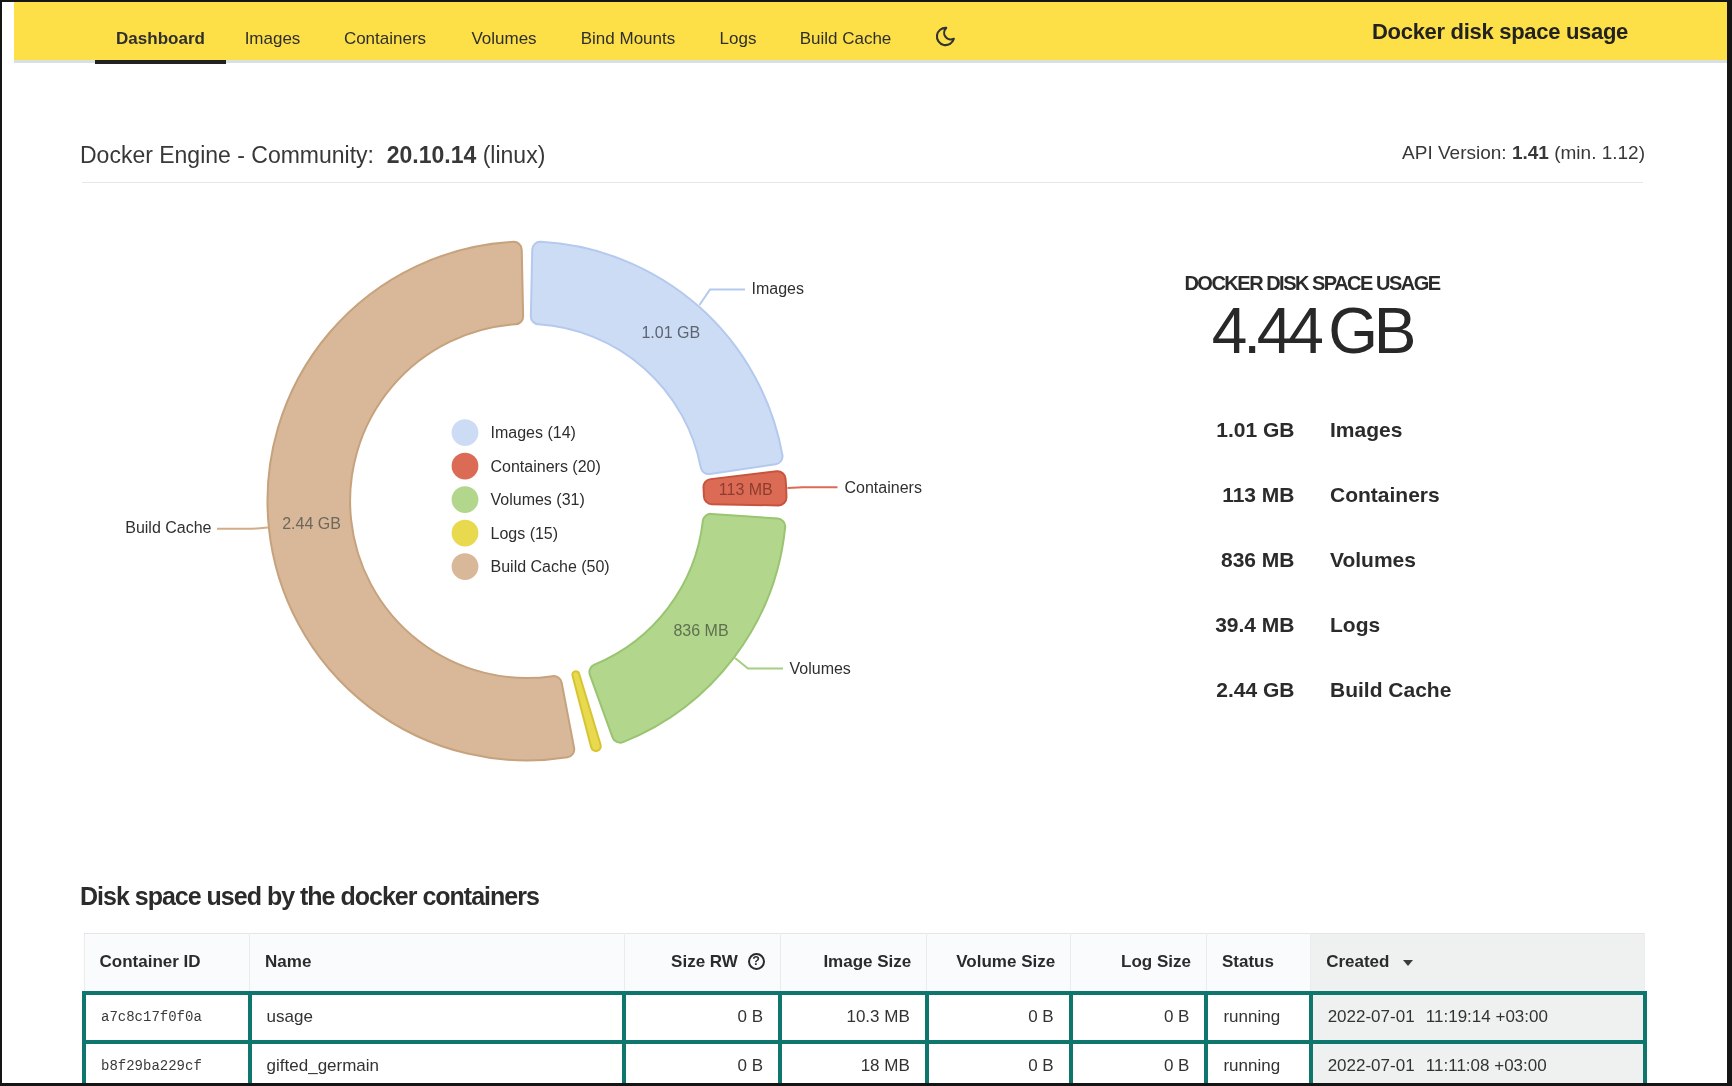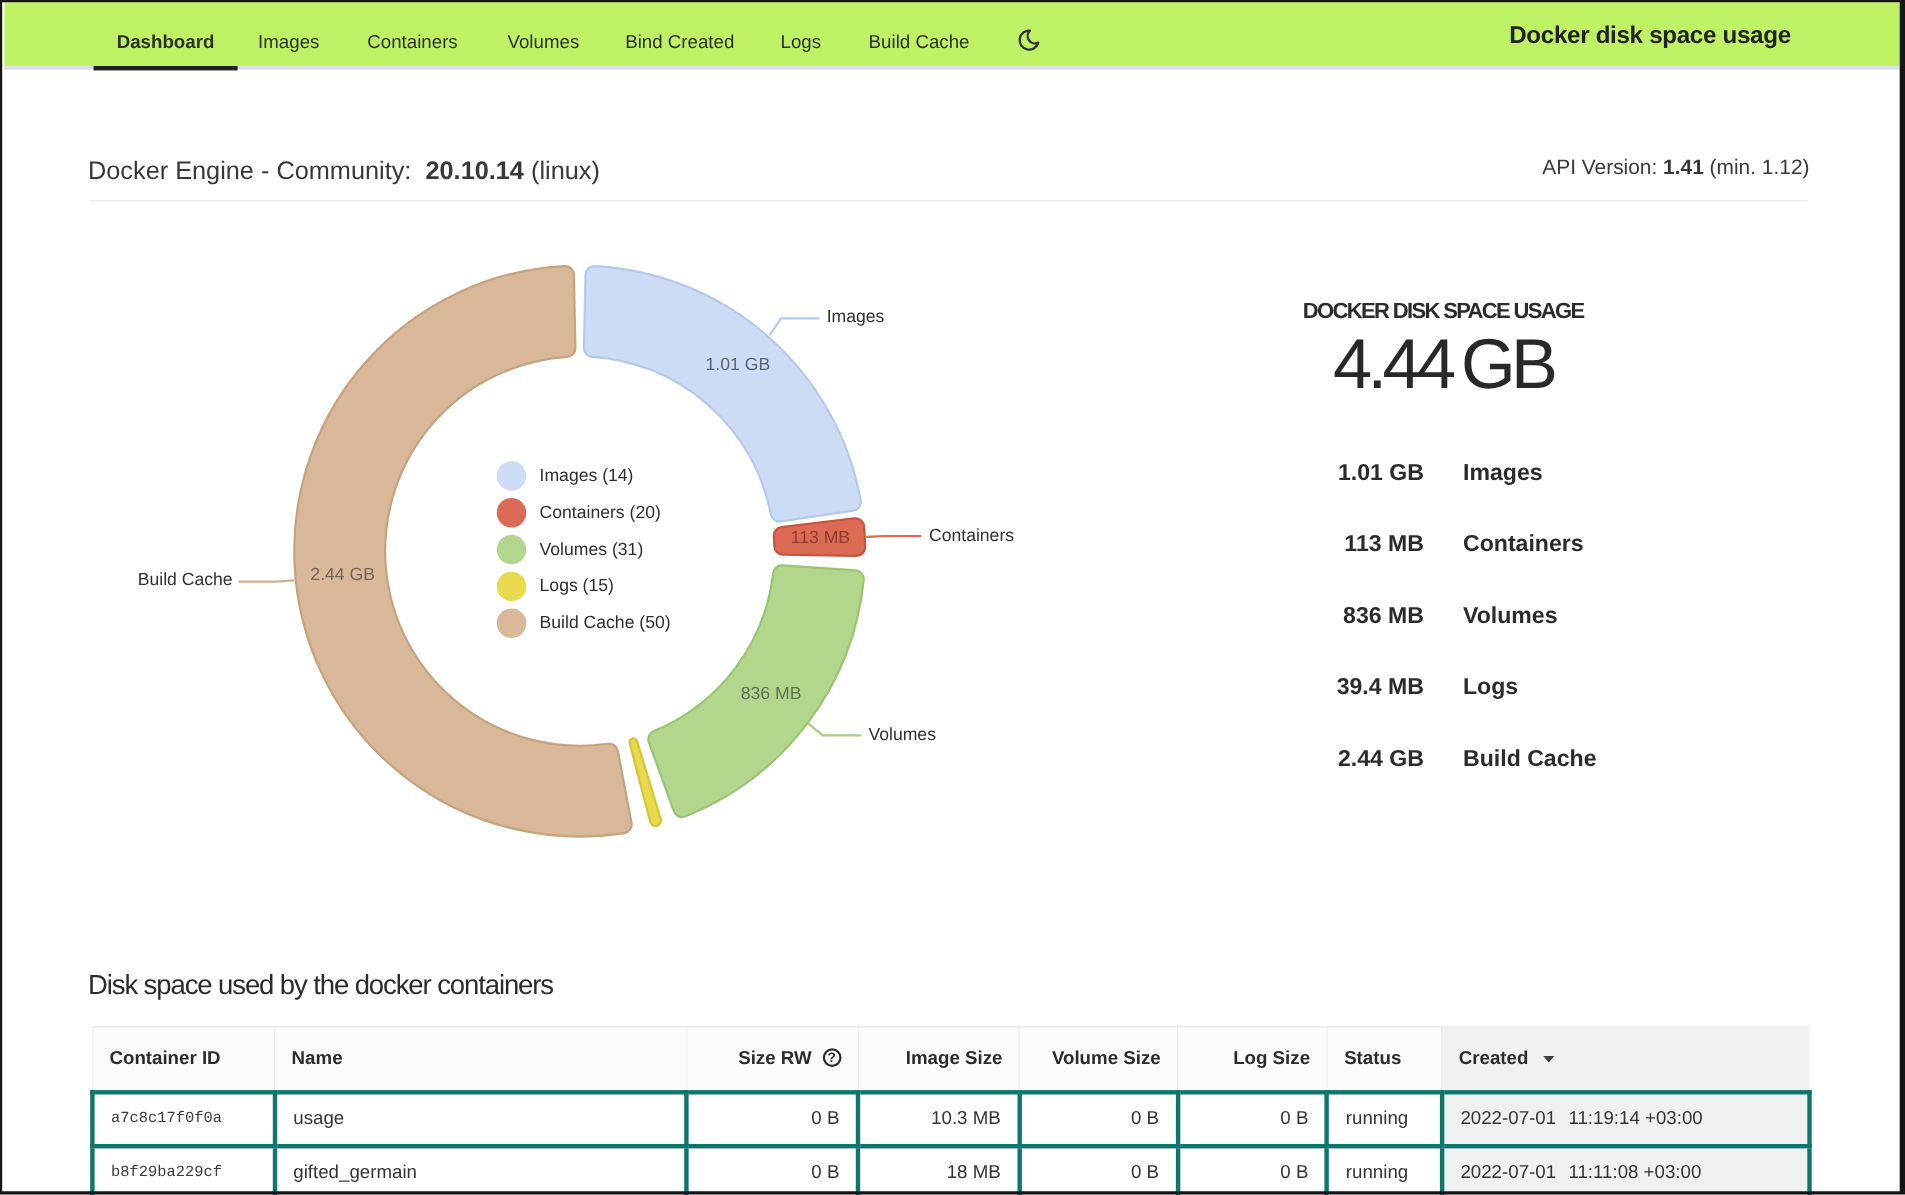--- a/index.html
+++ b/index.html
@@ -1,55 +1,55 @@
 <!DOCTYPE html>
 <html><head>
 <meta charset="utf-8">
 <title>Docker disk space usage</title>
 <style>
 * { margin:0; padding:0; box-sizing:border-box; }
 html,body { width:1732px; height:1086px; background:#fff; font-family:"Liberation Sans", sans-serif; color:#2f2f2f; overflow:hidden; }
 .frame { position:fixed; inset:0; border:2px solid #151515; border-right-width:5px; border-bottom-width:3px; z-index:99; pointer-events:none; }
-.navbar { position:absolute; left:4px; top:2px; right:5px; height:61px; background:#bef264; border-bottom:3px solid #d9e0e1; }
+.navbar { position:absolute; left:14px; top:2px; right:5px; height:61px; background:#fde047; border-bottom:3px solid #d9e0e1; }
 .tab { position:absolute; top:0; height:58px; line-height:73px; font-size:17px; color:#2f2f2f; text-align:center; }
 .tab.active { font-weight:bold; }
 .underline { position:absolute; left:81px; top:58px; width:131px; height:3.5px; background:#222; z-index:2; }
 .moon { position:absolute; left:920px; top:21.5px; }
 .title { position:absolute; right:99px; top:0; height:58px; line-height:59px; font-weight:bold; font-size:22px; letter-spacing:-0.3px; color:#222; }
 .engine { position:absolute; left:80px; top:142px; font-size:23px; color:#383838; }
 .apiver { position:absolute; right:87px; top:142px; font-size:19px; color:#383838; }
 .hr1 { position:absolute; left:82px; top:182px; width:1561px; height:1px; background:#e7e7e7; }
 .chart { position:absolute; left:0; top:0; }
 .statshead { position:absolute; left:1112px; top:272px; width:400px; text-align:center; font-weight:bold; font-size:20px; letter-spacing:-1.5px; color:#2b2b2b; }
 .bignum { position:absolute; left:1112px; top:294px; width:400px; text-align:center; font-size:64px; letter-spacing:-4.2px; color:#282828; }
 .srow { position:absolute; left:1100px; width:420px; height:30px; font-size:21px; font-weight:bold; color:#2b2b2b; }
 .srow .num { position:absolute; left:0; top:0; width:194.5px; text-align:right; line-height:30px; }
 .srow .lab { position:absolute; left:230px; top:0; line-height:30px; }
-.tblhead { position:absolute; left:80px; top:882px; font-size:25px; font-weight:normal; letter-spacing:-1px; color:#2b2b2b; }
+.tblhead { position:absolute; left:80px; top:882px; font-size:25px; font-weight:bold; letter-spacing:-1px; color:#2b2b2b; }
 table { position:absolute; left:82px; top:933px; width:1561px; border-collapse:collapse; table-layout:fixed; font-size:17px; color:#333; }
 table th { font-weight:bold; color:#2b2b2b; background:#fafbfc; height:59px; border:1px solid #ebeded; border-top:1px solid #e3e6e7; }
 table td { height:49px; border:4px solid #0f766e; background:#fff; }
 table th, table td { padding:0 15px; overflow:hidden; white-space:nowrap; }
 .colcreated { background:#eff1f1 !important; }
 .tal { text-align:left; } .tar { text-align:right; } .tac { text-align:left; }
 .mono { font-family:"Liberation Mono", monospace; font-size:14px; letter-spacing:0; color:#3a3a3a; }
 .qm { display:inline-block; width:17px; height:17px; border:2px solid #2b2b2b; border-radius:50%; font-size:12.5px; line-height:13px; text-align:center; vertical-align:2.5px; margin-left:5px; font-weight:bold; letter-spacing:0; }
 .sorttri { display:inline-block; width:0; height:0; border-left:5px solid transparent; border-right:5px solid transparent; border-top:6.5px solid #3c3c3c; vertical-align:1px; margin-left:9px; }
 .dategap { display:inline-block; width:6.5px; }
 </style>
 </head>
 <body>
 <div class="frame"></div>
 <div class="navbar">
   <div class="tab active" style="left:81.5px;width:130px;">Dashboard</div>
   <div class="underline"></div>
   <div class="tab" style="left:221px;width:75px;">Images</div>
   <div class="tab" style="left:316px;width:110px;">Containers</div>
   <div class="tab" style="left:446px;width:88px;">Volumes</div>
-  <div class="tab" style="left:554px;width:120px;">Bind Created</div>
+  <div class="tab" style="left:554px;width:120px;">Bind Mounts</div>
   <div class="tab" style="left:694px;width:60px;">Logs</div>
   <div class="tab" style="left:774px;width:115px;">Build Cache</div>
   <svg class="moon" width="23" height="25" viewBox="0 0 24 24" fill="none" stroke="#333" stroke-width="2.2" stroke-linejoin="round">
       <path d="M21 12.79A9 9 0 1 1 11.21 3 7 7 0 0 0 21 12.79z" transform="rotate(10 12 12)"></path>
     </svg>
   <div class="title">Docker disk space usage</div>
 </div>
 <div class="engine">Docker Engine - Community: &nbsp;<b>20.10.14</b> (linux)</div>
 <div class="apiver">API Version: <b>1.41</b> (min. 1.12)</div>
 <div class="hr1"></div>

